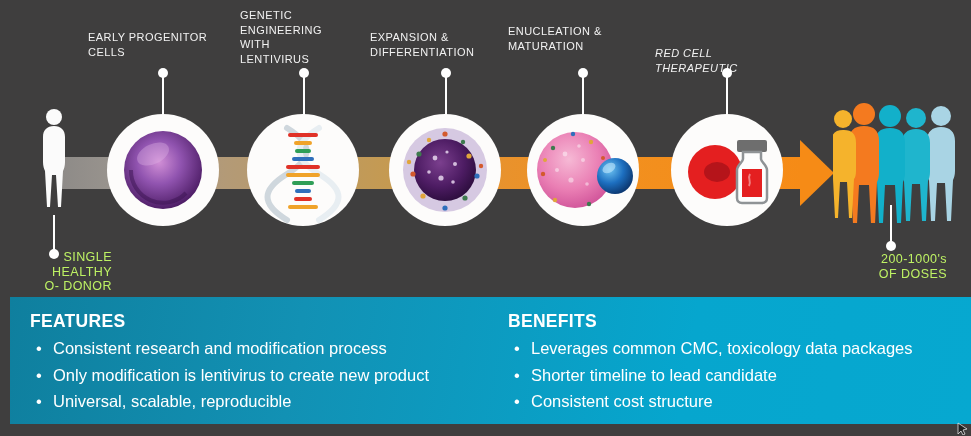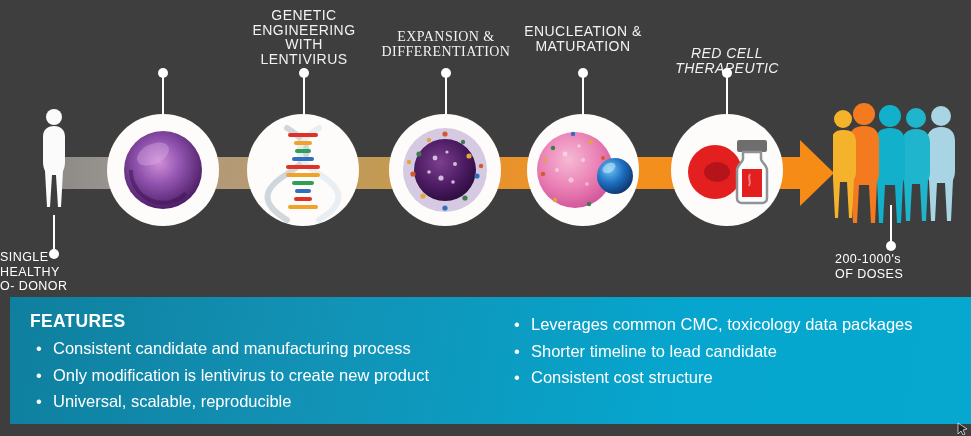--- a/index.html
+++ b/index.html
@@ -16,26 +16,26 @@
   
   .node{position:absolute;width:112px;height:112px;border-radius:50%;
         background:#fdfcfb;box-shadow:0 0 0 0 rgba(0,0,0,0);}
   .node .art{position:absolute;inset:0;border-radius:50%;overflow:hidden;}
 
   
   .leader{position:absolute;width:2px;background:#ffffff;}
   .leader .dot{position:absolute;left:-4px;top:-9px;width:10px;height:10px;border-radius:50%;background:#ffffff;}
 
   
-  .lbl{position:absolute;color:#f2f2f2;font-size:14px;line-height:14.5px;
-       text-align:center;letter-spacing:.45px;white-space:pre-line;}
-
-  
-  .edge-lbl{position:absolute;color:#ffffff;font-size:12.5px;line-height:14.5px;
-       text-align:left;letter-spacing:.45px;white-space:pre-line;}
+  .lbl{position:absolute;color:#f2f2f2;font-size:11px;line-height:14.5px;
+       letter-spacing:.45px;white-space:pre-line;}
+
+  
+  .edge-lbl{position:absolute;color:#bef264;font-size:12.5px;line-height:14.5px;
+       text-align:right;letter-spacing:.45px;white-space:pre-line;}
 
   
   .panel{position:absolute;left:10px;top:297px;width:964px;height:127px;
          background:linear-gradient(100deg,#0f7f9e 0%,#1291b4 30%,#06a6ce 70%,#06a8d0 100%);}
   .col{position:absolute;top:14px;color:#ffffff;}
   .col h3{margin:0 0 3px 0;font-size:17.5px;font-weight:bold;letter-spacing:.3px;}
   .col ul{list-style:none;margin:0;padding:0;}
   .col li{position:relative;padding-left:23px;font-size:16.5px;line-height:26.5px;}
   .col li .bu{position:absolute;left:6px;top:0;}
   .col-f{left:20px;}
@@ -82,20 +82,22 @@
       <circle cx="10" cy="16" r="9"></circle>
       <path d="M10 27c-8 0-12 4-12 13v28c0 4 1 7 2 8l2 39h3l2-36h7l2 36h3l2-39c1-1 2-4 2-8V40c0-9-4-13-12-13z"></path>
     </g>
   </svg>
   <div class="leader" style="left:890px;top:205px;height:40px;">
     <div class="dot" style="top:36px;"></div>
   </div>
   <div class="edge-lbl" style="left:835px;top:252px;width:112px;">200-1000's
 OF DOSES</div>
 
+  <div class="lbl" style="left:88px;top:30px;width:150px;">EARLY PROGENITOR
+CELLS</div>
   <div class="leader" style="left:162px;top:77px;height:38px;">
     <div class="dot"></div>
   </div>
   <div class="node" style="left:107px;top:114px;">
     <div class="art">
       <svg viewBox="0 0 112 112" style="width:100%;height:100%">
         <defs>
           <radialGradient id="g1" cx="45%" cy="40%" r="62%">
             <stop offset="0%" stop-color="#d18fd6"></stop>
             <stop offset="45%" stop-color="#9154b0"></stop>
@@ -132,21 +134,21 @@
             <line x1="47" y1="69" x2="65" y2="69" stroke="#2f9e57"></line>
             <line x1="50" y1="77" x2="62" y2="77" stroke="#2f6fbb"></line>
             <line x1="49" y1="85" x2="63" y2="85" stroke="#e03127"></line>
             <line x1="43" y1="93" x2="69" y2="93" stroke="#f0a32a"></line>
           </g>
         </g>
       </svg>
     </div>
   </div>
 
-  <div class="lbl" style="left:370px;top:30px;width:152px;font-family:Liberation Serif, serif;">EXPANSION &amp;
+  <div class="lbl" style="left:370px;top:30px;width:152px;">EXPANSION &amp;
 DIFFERENTIATION</div>
   <div class="leader" style="left:445px;top:77px;height:38px;">
     <div class="dot"></div>
   </div>
   <div class="node" style="left:389px;top:114px;">
     <div class="art">
       <svg viewBox="0 0 112 112" style="width:100%;height:100%">
         <defs>
           <radialGradient id="g3" cx="42%" cy="38%" r="65%">
             <stop offset="0%" stop-color="#7b3f8e"></stop>
@@ -249,34 +251,35 @@
     </div>
   </div>
 
   <div class="panel">
 
     <div class="col col-f">
       <h3>FEATURES</h3>
       <ul>
         <li>
           <span class="bu">•</span>
-          <span>Consistent candidate and manufacturing process</span>
+          <span>Consistent research and modification process</span>
         </li>
         <li>
           <span class="bu">•</span>
           <span>Only modification is lentivirus to create new product</span>
         </li>
         <li>
           <span class="bu">•</span>
           <span>Universal, scalable, reproducible</span>
         </li>
       </ul>
     </div>
 
     <div class="col col-b">
+      <h3>BENEFITS</h3>
       <ul>
         <li>
           <span class="bu">•</span>
           <span>Leverages common CMC, toxicology data packages</span>
         </li>
         <li>
           <span class="bu">•</span>
           <span>Shorter timeline to lead candidate</span>
         </li>
         <li>

